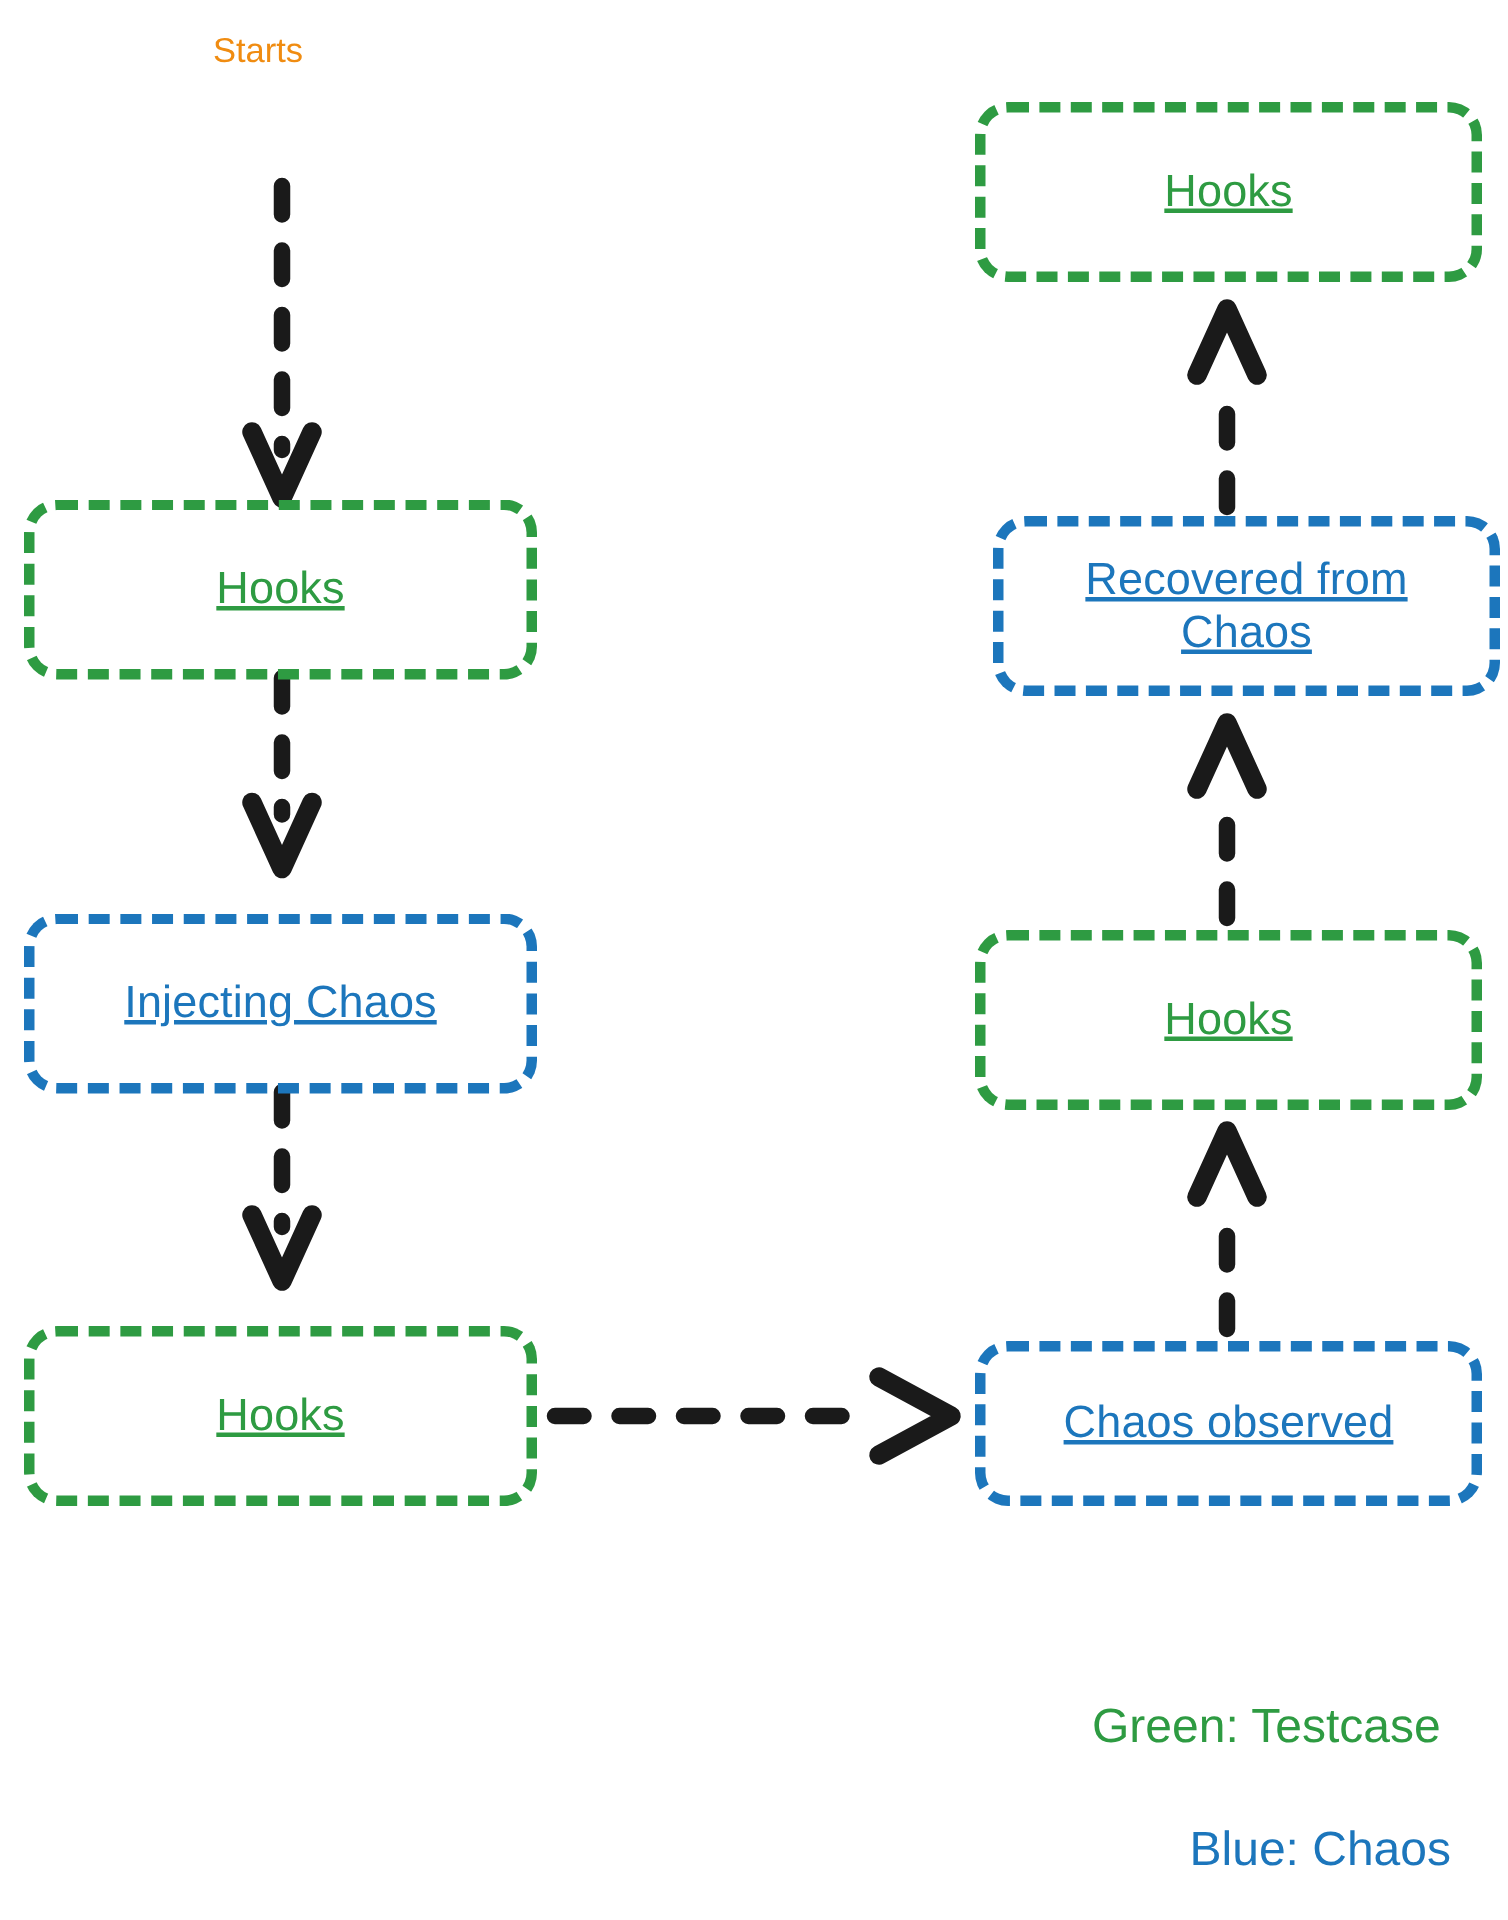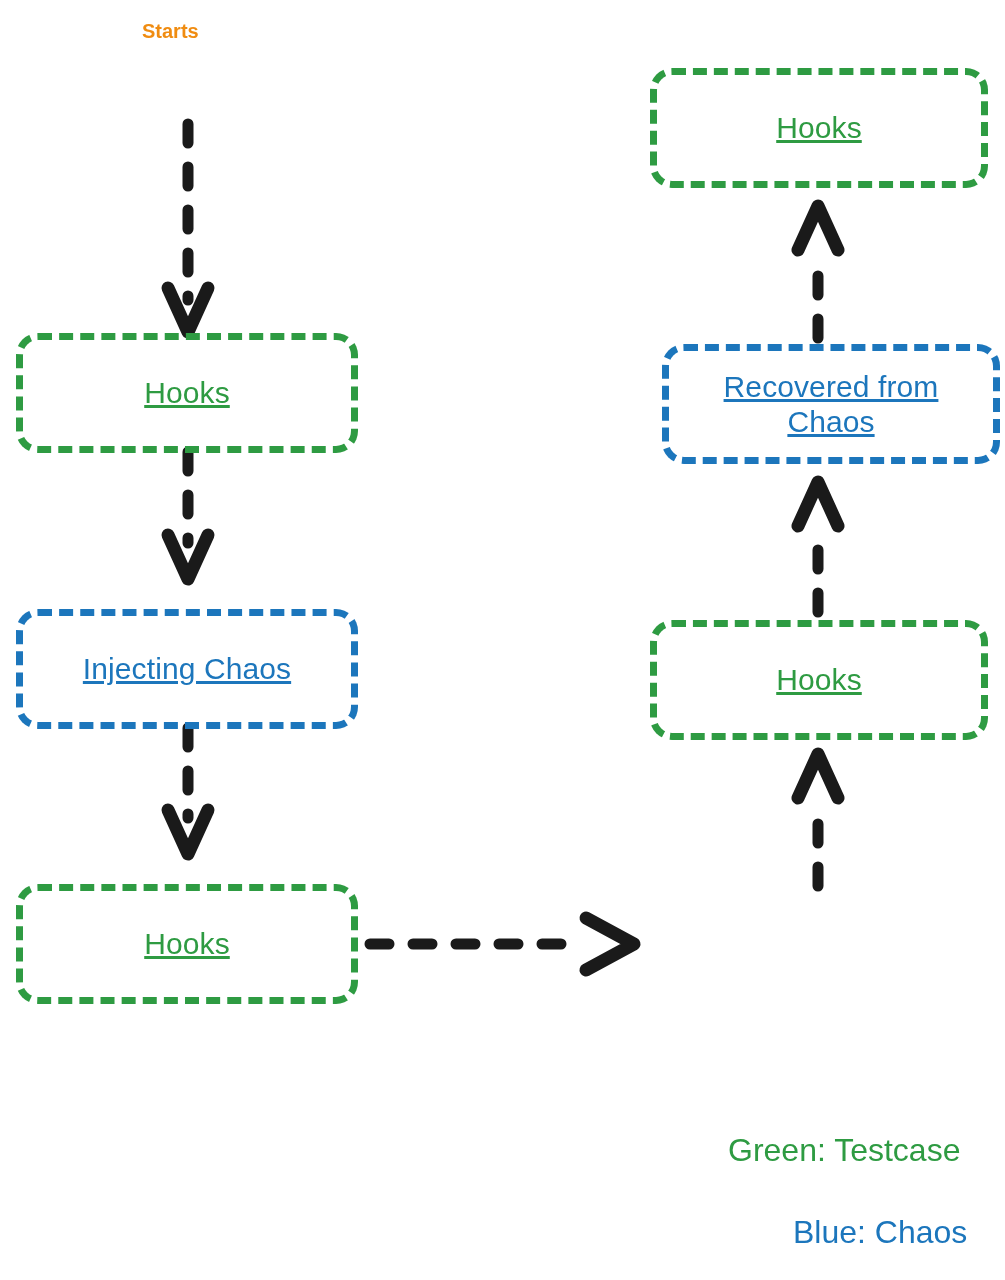--- a/index.html
+++ b/index.html
@@ -49,22 +49,22 @@
     white-space: pre-line;
     text-decoration: underline;
   }
   .free-label {
     position: absolute;
     font-size: 28px;
     white-space: nowrap;
   }
   .label-start {
     color: #f08c11;
-    font-size: 20px;
-    font-weight: 700;
+    font-size: 23px;
+    font-weight: 400;
   }
   .legend-green { color: #2e9b42; font-size: 32px; }
   .legend-blue  { color: #1c76bc; font-size: 32px; }
 </style>
 </head>
 <body>
 
 <div id="canvas">
 
   <svg id="svg-layer" viewBox="0 0 1005 1280" xmlns="http://www.w3.org/2000/svg">
@@ -128,18 +128,21 @@
 
   <div class="node node-blue" style="left:662px; top:344px; width:338px; height:120px;">
     <span class="node-label">Recovered from
 Chaos</span>
   </div>
 
   <div class="node node-green" style="left:650px; top:620px; width:338px; height:120px;">
     <span class="node-label">Hooks</span>
   </div>
 
+  <div class="node node-blue" style="left:650px; top:894px; width:338px; height:110px;">
+    <span class="node-label">Chaos observed</span>
+  </div>
 
   <div class="free-label legend-green" style="left:728px; top:1132px;">Green: Testcase</div>
 
   <div class="free-label legend-blue" style="left:793px; top:1214px;">Blue: Chaos</div>
 
 </div>
 
 </body></html>

